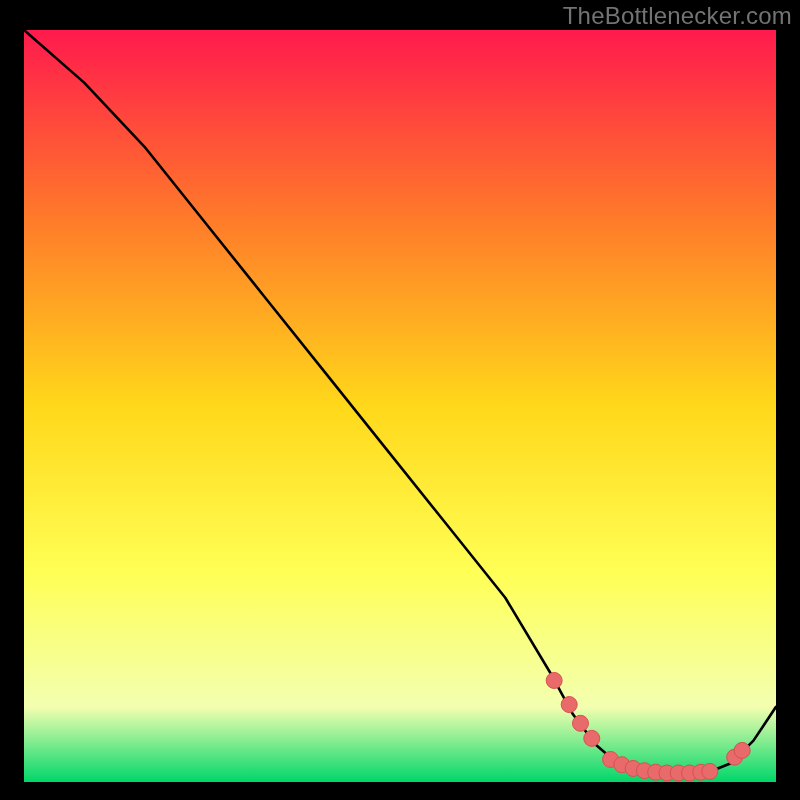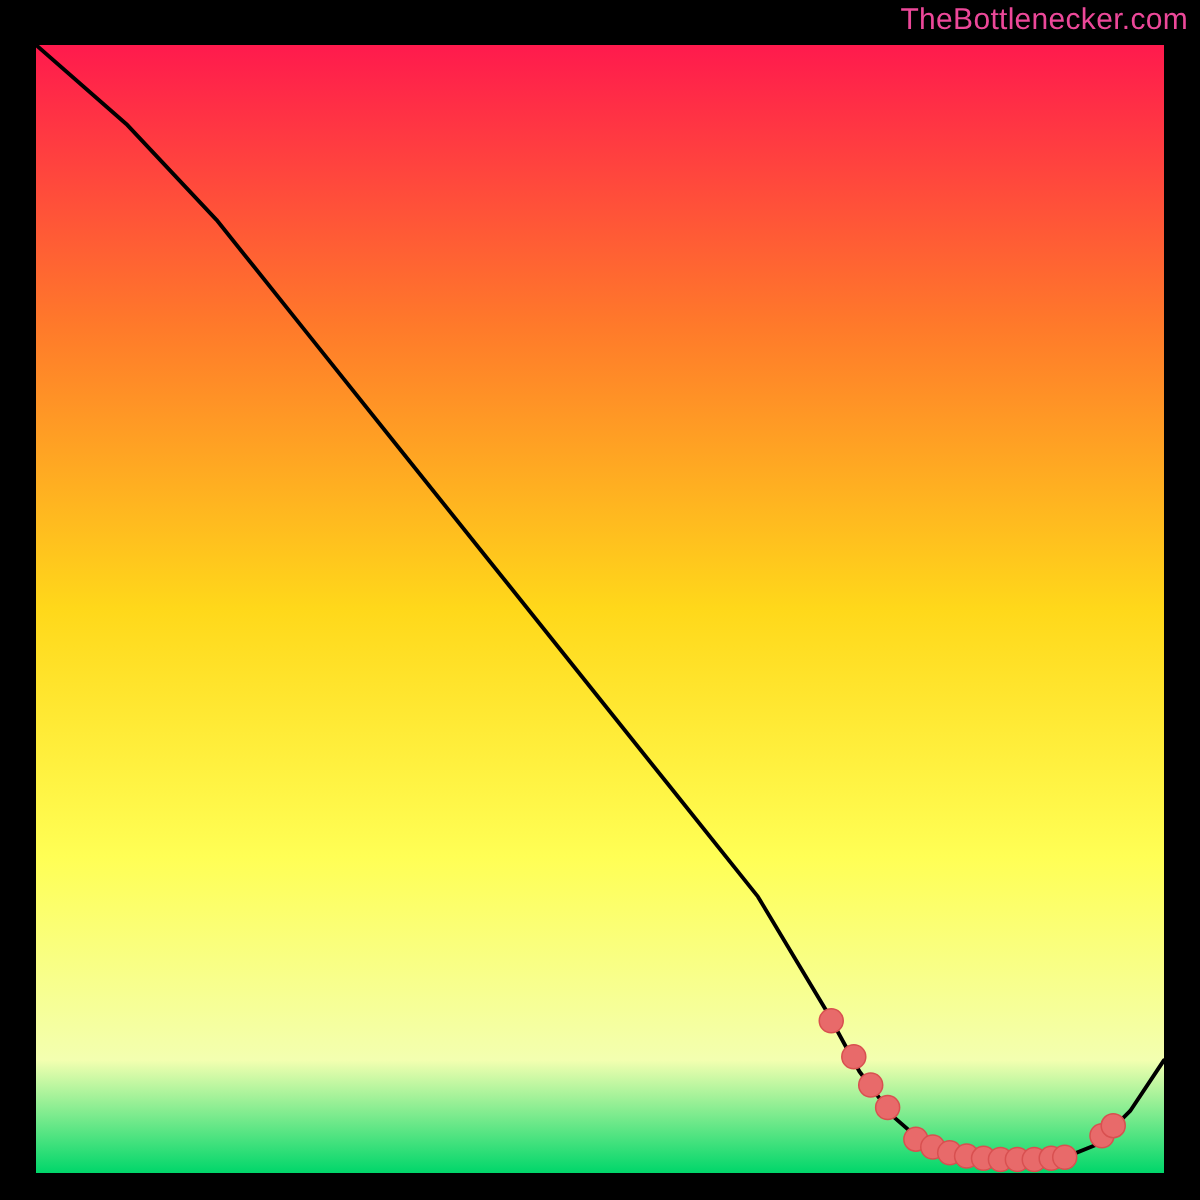--- a/index.html
+++ b/index.html
@@ -14,23 +14,23 @@
   .frame {
     position: relative;
     width: 800px;
     height: 800px;
     background: #000;
   }
   .watermark {
     position: absolute;
     top: 2px;
     right: 8px;
-    font-size: 20px;
+    font-size: 24px;
     font-weight: 500;
-    color: #ec4899;
+    color: #737373;
     letter-spacing: 0.2px;
     z-index: 5;
   }
   .plot {
     position: absolute;
     left: 24px;
     top: 30px;
     width: 752px;
     height: 752px;
   }

